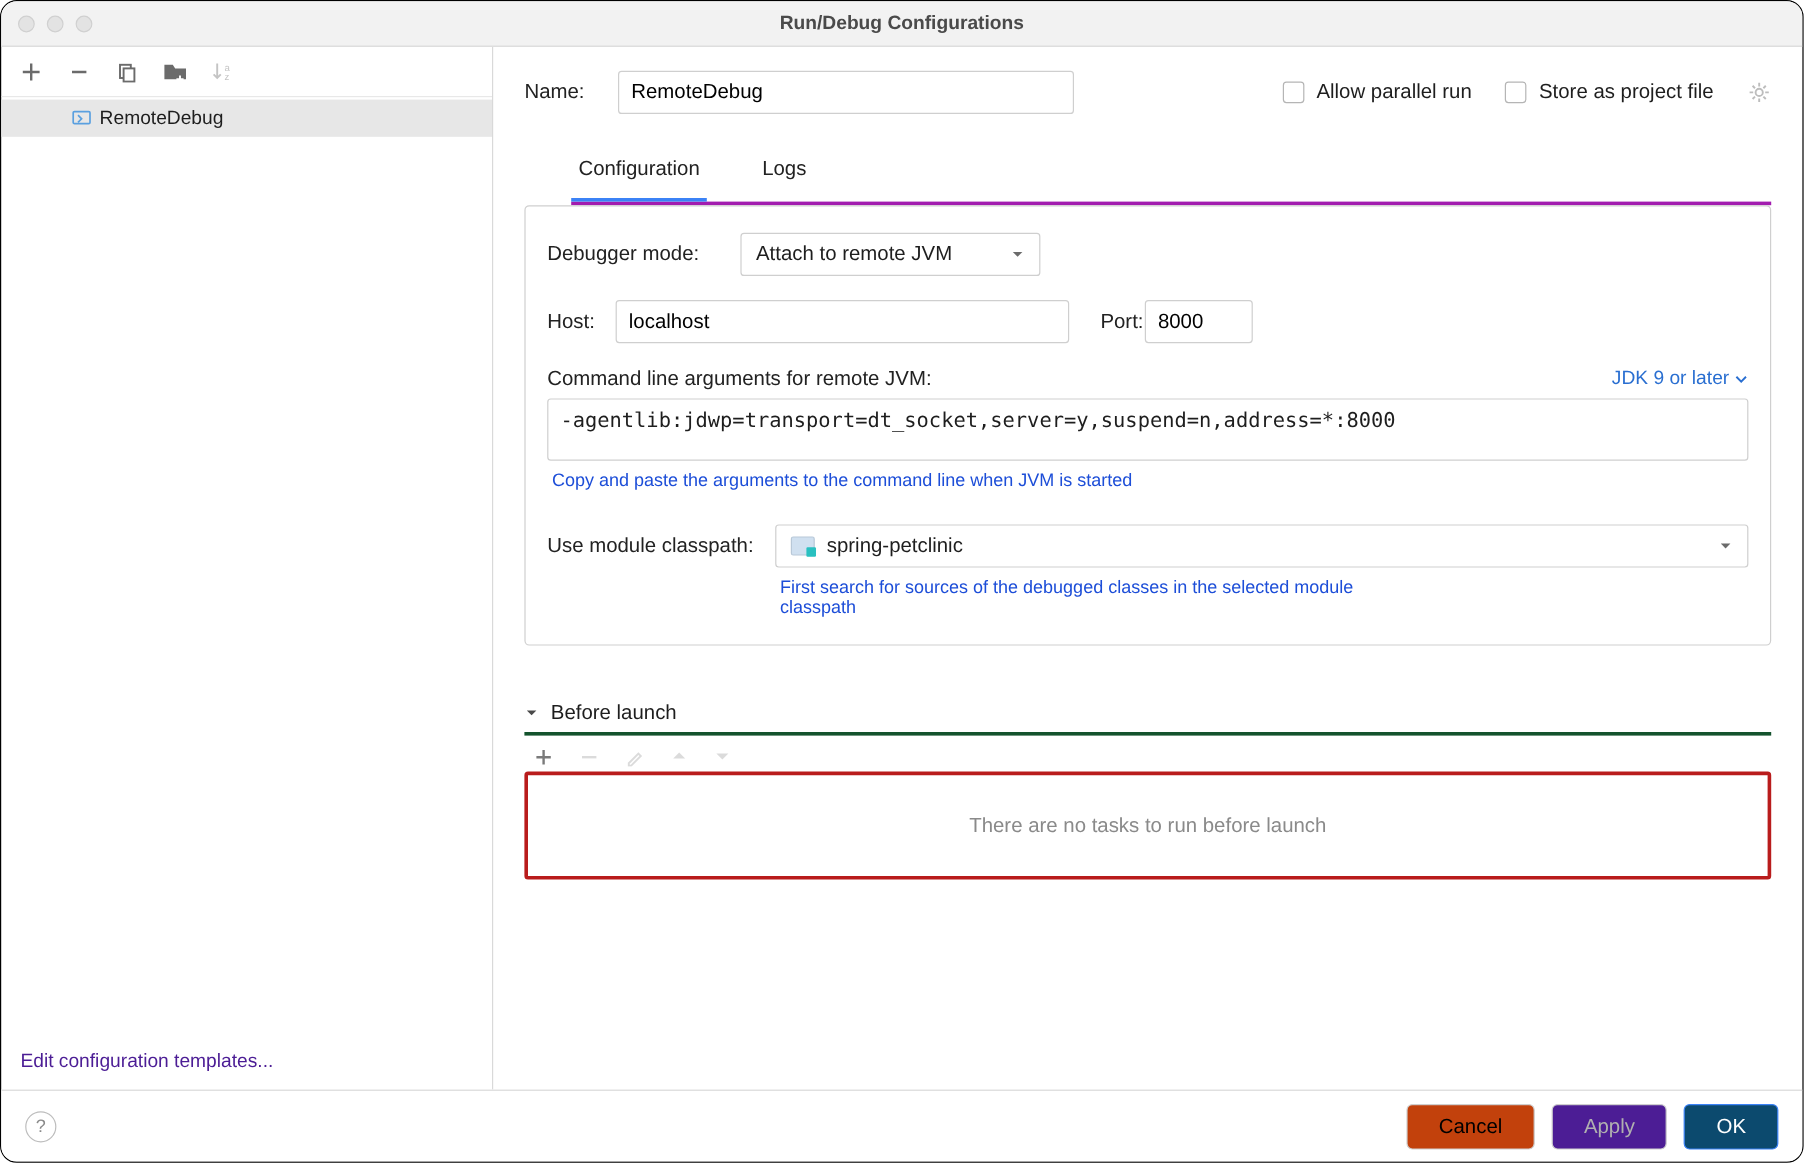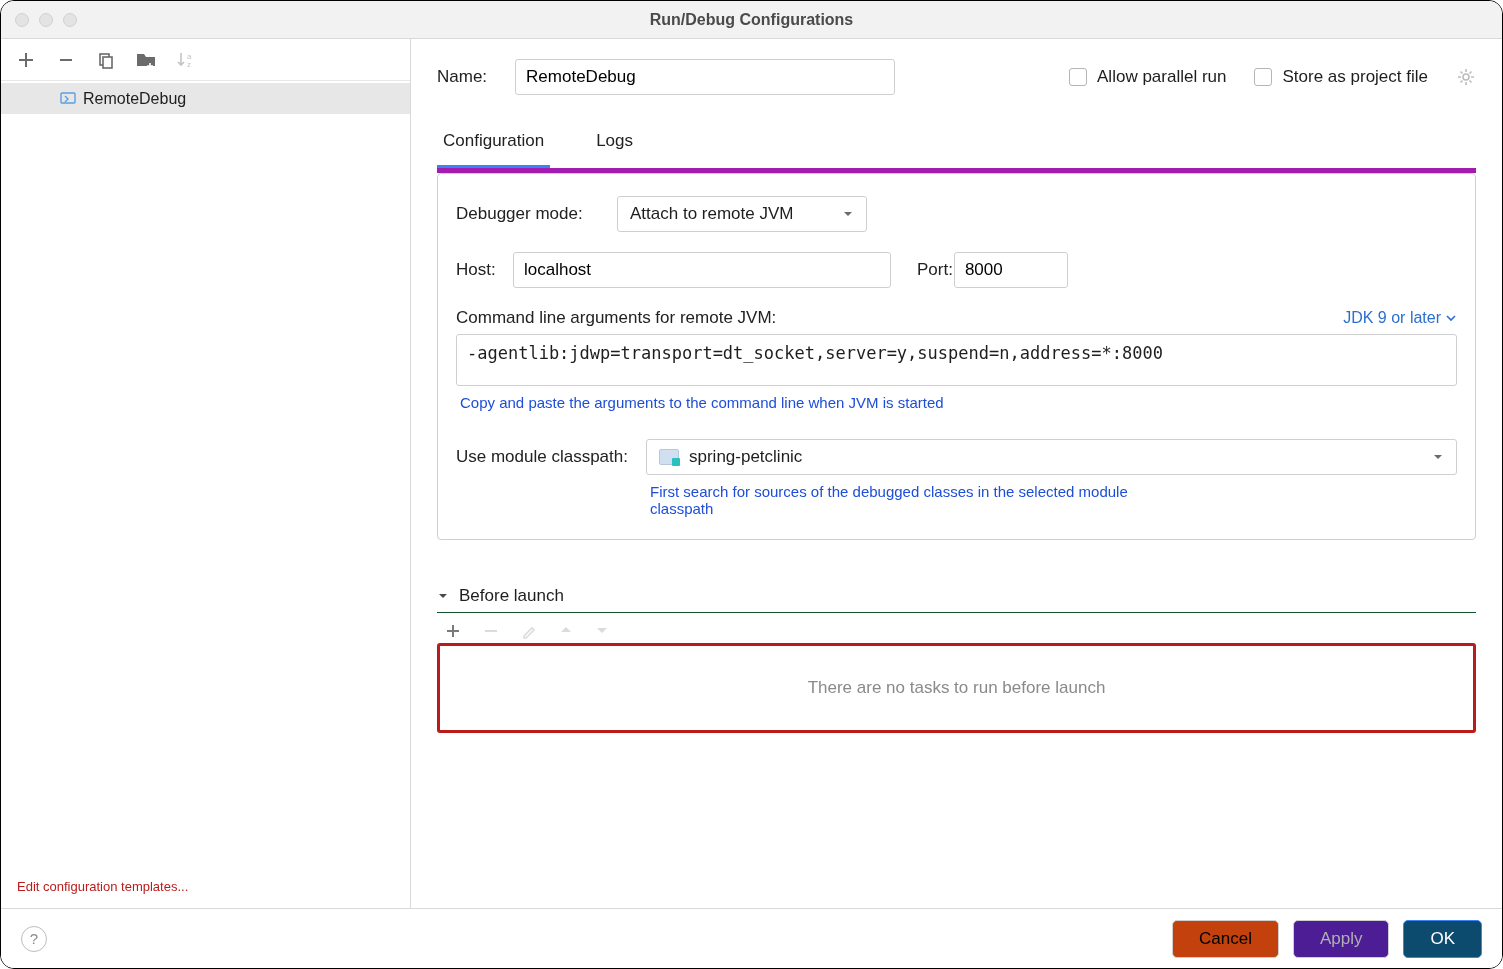--- a/index.html
+++ b/index.html
@@ -29,32 +29,32 @@
   .title { position:absolute; left:0; right:0; text-align:center; font-weight:600; color:#4a4a4a; font-size:16px;}
   .body { display:flex; height:calc(100% - 38px - 60px); }
   .sidebar { width:410px; border-right:1px solid #d9d9d9; display:flex; flex-direction:column; }
   .sb-toolbar { height:42px; display:flex; align-items:center; gap:18px; padding:0 14px; color:#6b6b6b; border-bottom:1px solid #e8e8e8;}
   .sb-toolbar .ico { width:22px; height:22px; display:flex; align-items:center; justify-content:center; color:#6b6b6b; }
   .tree { flex:1; padding-top:2px; font-size:16px; }
   .tree-row { height:31px; display:flex; align-items:center; padding-left:10px; gap:6px; }
   .tree-row.bold { font-weight:700; color:#000;}
   .tree-row.sel { background:#e7e7e7;}
   .edit-templates { padding:14px 16px 14px; }
-  .edit-templates a { color:#b91c1c; text-decoration:none; font-size:13px;}
+  .edit-templates a { color:#4c1d95; text-decoration:none; font-size:16px;}
   .main { flex:1; padding:20px 26px 0 26px; overflow:auto;}
   .row1 { display:flex; align-items:center; gap:28px; margin-bottom:26px;}
   .lbl { font-size:17px; color:#222;}
   input[type=text] {
     height:36px; border:1px solid #cfcfcf; border-radius:3px; padding:0 10px; font-size:17px; background:#fff;
   }
   .name-input { width:380px;}
   .chk-group { display:flex; align-items:center; gap:10px; font-size:17px;}
   .chk { width:18px;height:18px;border:1.5px solid #b5b5b5;border-radius:3px;background:#fff;}
   .gear { color:#bdbdbd;}
-  .tabs { display:flex; gap:40px; border-bottom:5px solid #a21caf; margin-bottom:0;}
+  .tabs { display:flex; gap:40px; border-bottom:3px solid #a21caf; margin-bottom:0;margin-left:39px;}
   .tab { padding:10px 6px 14px; font-size:17px; color:#222; cursor:pointer; border-bottom:3px solid transparent;}
   .tab.active { border-bottom-color:#3b82f6; }
   .panel { border:1px solid #cfcfcf; border-radius:4px; padding:22px 18px 22px 18px; margin-top:0;}
   .field-row { display:flex; align-items:center; gap:1px; margin-bottom:20px;}
   .select {
     display:flex; align-items:center; justify-content:space-between; height:36px; border:1px solid #cfcfcf;
     border-radius:3px; padding:0 12px; background:#fff; font-size:17px; min-width:250px;
   }
   .cmdline-top { display:flex; justify-content:space-between; align-items:center; margin-bottom:6px;}
   .jdk-link { color:#2a6fd1; font-size:16px; display:flex; align-items:center; gap:4px; cursor:pointer;}
@@ -62,21 +62,21 @@
     width:100%; border:1px solid #cfcfcf; border-radius:3px; padding:8px 10px; font-family:ui-monospace,Menlo,monospace;
     font-size:17px; background:#fff; min-height:52px;
   }
   .hint { color:#1d4ed8; font-size:15px; padding:8px 4px 0; }
   .module-row { display:flex; align-items:flex-start; gap:18px; margin-top:28px;}
   .module-select { flex:1; }
   .module-select .select { width:100%; }
   .folder-ico { width:20px;height:16px; background:#d0e0f0; border:1px solid #b8c8d8; border-radius:2px; position:relative; }
   .folder-ico::after{content:"";position:absolute;right:-2px;bottom:-2px;width:8px;height:8px;background:#29c0c0;border-radius:1px;}
   .collapsible { margin-top:40px;}
-  .coll-header { display:flex; align-items:center; gap:10px; font-size:17px; padding:6px 0; border-bottom:1px solid #14532d;}
+  .coll-header { display:flex; align-items:center; gap:10px; font-size:17px; padding:6px 0; border-bottom:3px solid #14532d;}
   .before-toolbar { display:flex; gap:22px; padding:10px 8px 4px; color:#9c9c9c;}
   .tasks-box { border:3px solid #b91c1c; border-radius:3px; height:90px; display:flex; align-items:center; justify-content:center; color:#8a8a8a; font-size:17px;}
   .footer {
     position:absolute; left:0; right:0; bottom:0; height:60px; border-top:1px solid #d9d9d9; background:#fff;
     display:flex; align-items:center; padding:0 20px; gap:14px;
   }
   .footer .help {
     width:26px;height:26px;border:1.5px solid #bdbdbd;border-radius:50%;display:flex;align-items:center;justify-content:center;color:#8a8a8a;
   }
   .footer .spacer { flex:1;}
@@ -183,21 +183,21 @@
           <svg width="12" height="12" viewBox="0 0 12 12">
               <path d="M2 4l4 4 4-4" fill="#6b6b6b"></path>
             </svg>
         </div>
       </div>
       <div class="field-row">
         <span class="lbl" style="width:56px">Host:</span>
         <input type="text" style="width: 378px;" value="localhost">
         <span style="width:24px"></span>
         <span class="lbl">Port:</span>
-        <input type="text" style="width: 114px;" value="8000">
+        <input type="text" style="width: 90px;" value="8000">
       </div>
 
       <div class="cmdline-top">
         <span class="lbl">Command line arguments for remote JVM:</span>
         <span class="jdk-link">
           <span>JDK 9 or later</span>
           <svg width="12" height="12" viewBox="0 0 12 12">
               <path d="M2 4l4 4 4-4" fill="none" stroke="#2a6fd1" stroke-width="1.6"></path>
             </svg>
         </span>

